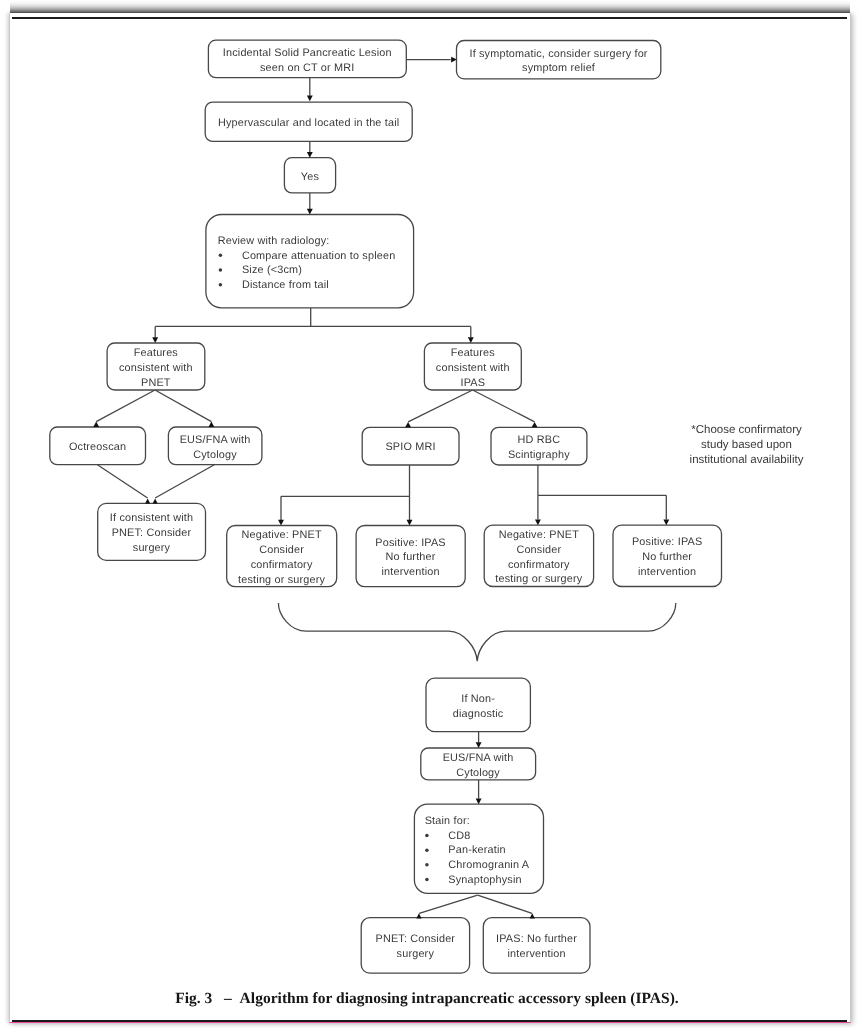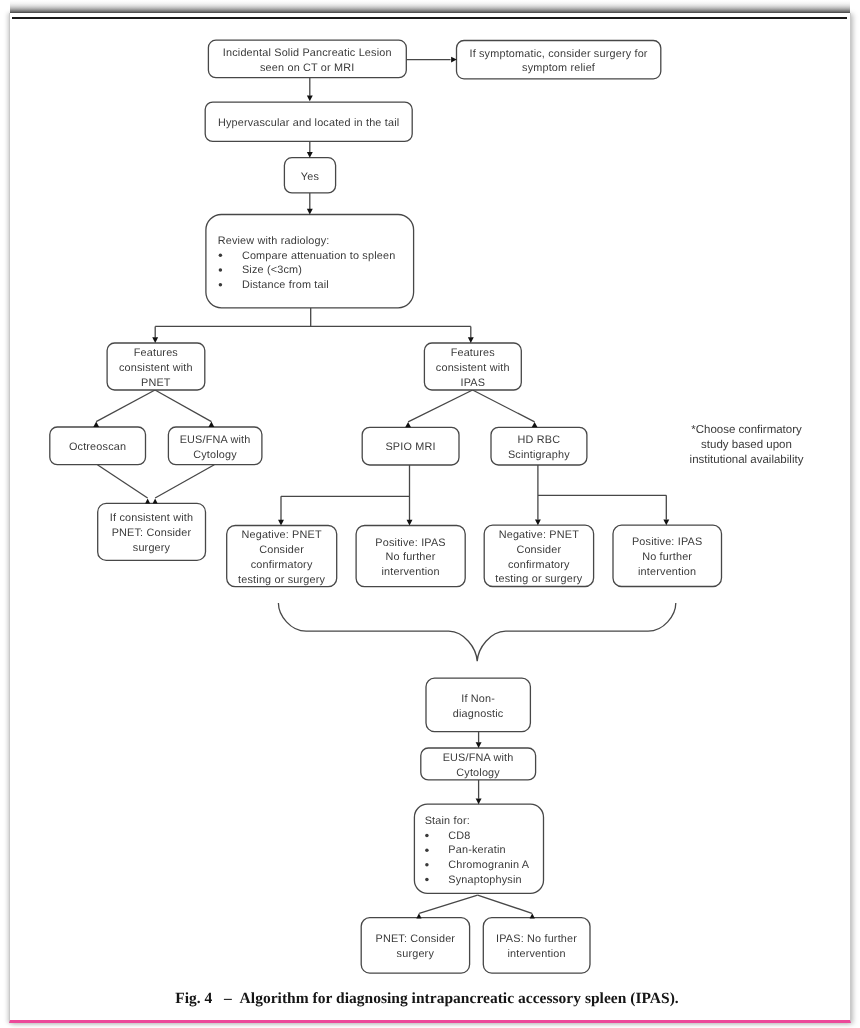--- a/index.html
+++ b/index.html
@@ -13,21 +13,21 @@
   }
   #topshade{
     position:absolute;left:10px;top:0px;width:840px;height:13px;
     background:linear-gradient(to bottom, #ffffff 0%, #fbfbfb 12%, #f2f2f2 28%, #dedede 45%, #bcbcbc 62%, #949494 78%, #6e6e6e 92%, #4e4e4e 100%);
   }
   #page{
     position:absolute;left:9px;top:13px;width:842px;height:1009.5px;
     background:#ffffff;
     border-left:1px solid #c9c9c9;
     border-right:1px solid #c9c9c9;
-    border-bottom:3px solid #ec4899;
+    border-bottom:1px solid #ec4899;
     box-sizing:border-box;
     box-shadow:2px 1px 5px rgba(0,0,0,0.26), -2px 0 4px rgba(0,0,0,0.13);
     overflow:hidden;
   }
   .rule{position:absolute;background:#1a1a1a;}
   #fig{position:absolute;left:-1px;top:0px;width:842px;height:1009px;}
   #chart{position:absolute;left:0;top:0;}
   #chart text{paint-order:stroke;}
   #fig, #caption{transform:translateZ(0);}
   .nodebox{fill:#ffffff;stroke:#474747;stroke-width:1.3;}
@@ -218,15 +218,15 @@
           <path d="M 466.65 785.50 L 472.55 785.50 L 469.6 791.2 Z" class="ahead"></path>
           <path d="M 409.95 900.30 L 407.35 905.4 L 412.55 905.4 Z" class="ahead"></path>
           <path d="M 523.25 900.30 L 520.65 905.4 L 525.85 905.4 Z" class="ahead"></path>
         </g>
         <g>
           <text x="737.5" y="420.4" class="notetext">*Choose confirmatory</text>
           <text x="737.5" y="435.4" class="notetext">study based upon</text>
           <text x="737.5" y="450.4" class="notetext">institutional availability</text>
         </g>
       </svg>
-    <div id="caption">Fig. 4  – Algorithm for diagnosing intrapancreatic accessory spleen (IPAS).</div>
+    <div id="caption">Fig. 3  – Algorithm for diagnosing intrapancreatic accessory spleen (IPAS).</div>
   </div>
 </div>
 
 </body></html>

